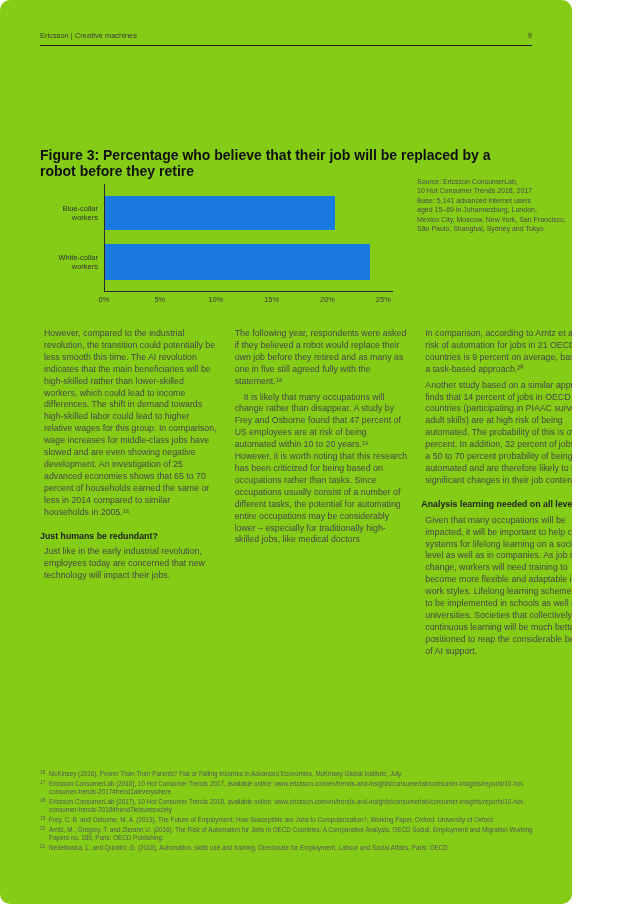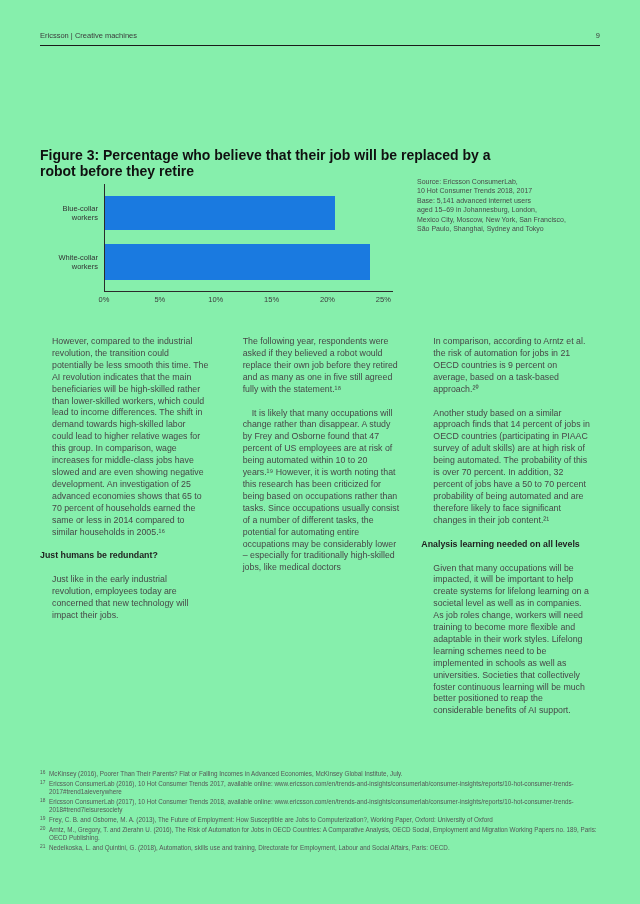--- a/index.html
+++ b/index.html
@@ -1,18 +1,18 @@
 <!DOCTYPE html>
 <html><head>
 <meta charset="utf-8">
 <style>
   html,body { margin:0; padding:0; background:#ffffff; }
   .page {
-    position:relative; width:640px; height:904px; background:#86efac;
-    font-family:"Liberation Sans", sans-serif; color:#474747; overflow:hidden;
+    position:relative; width:572px; height:904px; background:#84cc16;
+    font-family:"Liberation Sans", sans-serif; color:#474747; overflow:hidden;border-radius:10px;
   }
   
   .header { position:absolute; left:40px; right:40px; top:31px; font-size:7.5px; color:#3b3b3b; }
   .header .pageno { position:absolute; right:0; top:0; }
   .header-rule { position:absolute; left:40px; right:40px; top:45px; border-top:1.2px solid #1a1a1a; }
 
   
   .fig-title { position:absolute; left:40px; top:147px; width:480px; font-size:14px; font-weight:bold; color:#101010; }
 
   
@@ -26,21 +26,21 @@
   .x-axis { position:absolute; left:64px; top:119px; width:288px; height:12px; }
   .x-tick { position:absolute; transform:translateX(-50%); font-size:7.5px; color:#3c3c3c; }
 
   
   .source { position:absolute; left:417px; top:177px; width:185px; font-size:7px; line-height:9.4px; color:#4a4a4a; }
 
   
   .columns { position:absolute; left:40px; top:324px; width:562px;
              display:grid; grid-template-columns:1fr 1fr 1fr; column-gap:10px; }
   .col { font-size:8.8px; line-height:11.9px; color:#474747; }
-  .col p { margin:12px; }
+  .col p { margin:4px; }
   .col p.indent { text-indent:9px; }
   .col h3 { margin:12px 0 0 0; font-size:8.8px; line-height:11.9px; font-weight:bold; color:#1f1f1f; }
 
   
   .footnotes { position:absolute; left:40px; right:38px; top:770px; font-size:6.3px; line-height:8.6px; color:#565656; }
   .fn { position:relative; padding-left:9px; margin:0 0 1px 0; }
   .fn .marker { position:absolute; left:0; top:-1px; font-size:4.8px; }
 </style>
 </head>
 <body>

